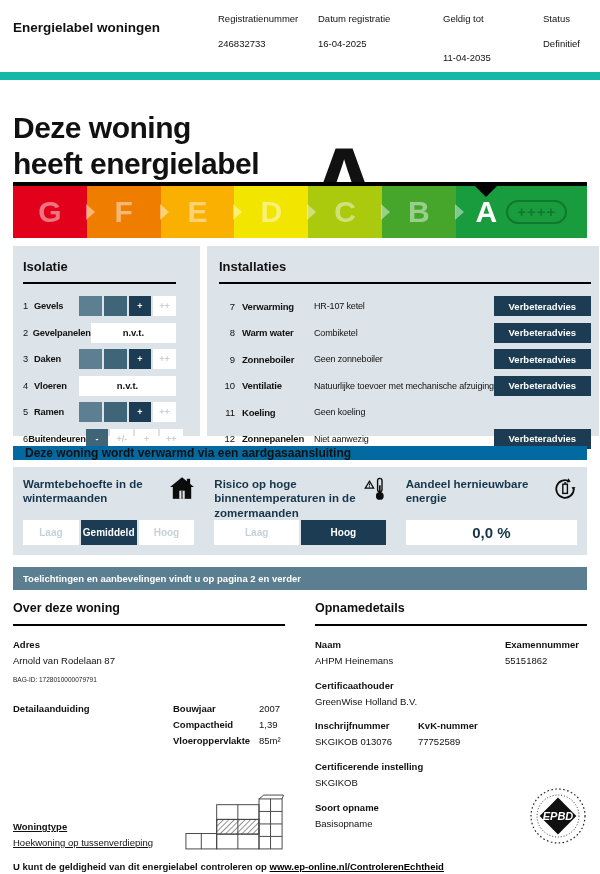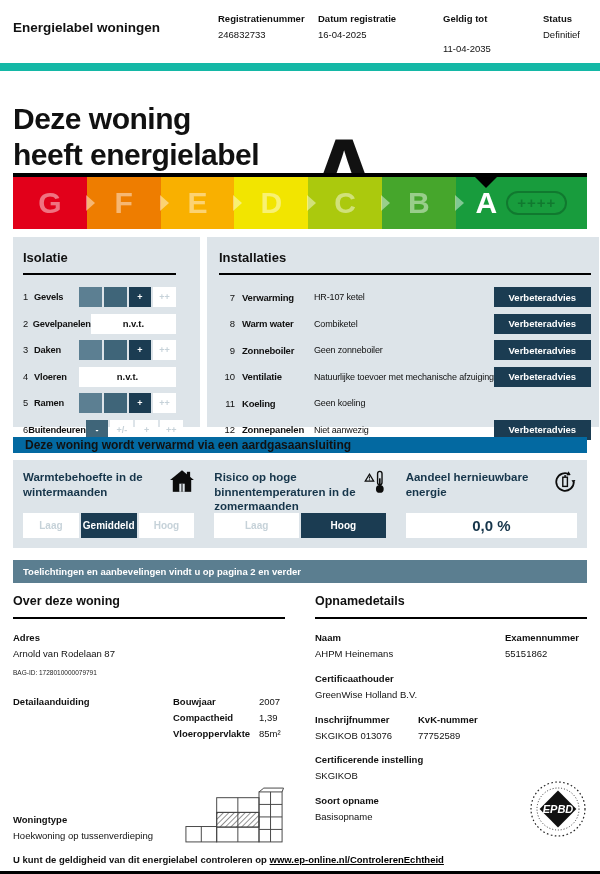--- a/index.html
+++ b/index.html
@@ -6,21 +6,21 @@
   html,body { background:#fff; }
   body { font-family:"Liberation Sans", sans-serif; color:#111; width:600px; }
   .page { width:600px; height:874px; display:flex; flex-direction:column; overflow:hidden; background:#fff; }
 
   
   .hdr { display:flex; align-items:flex-start; padding:13px 13px 9px 13px; border-bottom:8px solid #14b8a6; }
   .hdr-title { width:205px; font-size:13.5px; font-weight:bold; padding-top:7px; }
   .hdr-fields { display:flex; flex:1; }
   .hdr-field { display:flex; flex-direction:column; }
   .hdr-field.f0 { width:100px; } .hdr-field.f1 { width:125px; } .hdr-field.f2 { width:100px;gap:14px; } .hdr-field.f3 { flex:1; }
-  .hdr-lbl { font-size:9.5px; font-weight:bold; margin-bottom:5px; }
+  .hdr-lbl { font-size:9.5px; font-weight:normal; margin-bottom:14px; }
   .hdr-val { font-size:9.5px; }
 
   
   .hero { position:relative; padding:30px 13px 0 13px; height:131px; }
   .hero h1 { font-size:30px; line-height:1.2; letter-spacing:-0.5px; font-weight:bold; }
   .hero-letter { position:absolute; left:308px; top:62px; font-size:100px; font-weight:bold; line-height:0.82; }
 
   
   .scalewrap { margin:0 13px; position:relative; }
   .scale-topline { height:4px; background:#000; }
@@ -86,21 +86,21 @@
   .col-r { flex:1; position:relative; }
   .details h3 { font-size:12.5px; font-weight:bold; border-bottom:2px solid #000; padding-bottom:9px; margin-bottom:13px; }
   .blk-lbl { font-size:9.5px; font-weight:bold; margin-bottom:4px; }
   .blk-val { font-size:9.5px; line-height:1.55; }
   .bag { font-size:6.5px; margin-top:7px; color:#222; }
   .detailblock { display:flex; margin-top:20px; }
   .detailblock .blk-lbl { width:160px; }
   .facts { flex:1; }
   .fact { display:flex; font-size:9.5px; margin-bottom:5px; }
   .fact-lbl { width:86px; font-weight:bold; }
-  .bottomleft { display:flex; margin-top:42px; align-items:flex-end; }
+  .bottomleft { display:flex; margin-top:42px; align-items:flex-end;text-decoration:underline; }
   .wtype { width:170px; }
   .housewrap { flex:1; display:flex; justify-content:center; }
   .r-grid2 { display:flex; }
   .r-grid2 .a { flex:1; } .r-grid2 .b { width:82px; }
   .r-blk { margin-bottom:11px; }
   .soortrow { display:flex; }
   .seal { position:absolute; right:0; bottom:2px; }
 
   
   .footer { margin:0 13px; padding:10px 0 6px 0; font-size:9.5px; font-weight:bold; }

